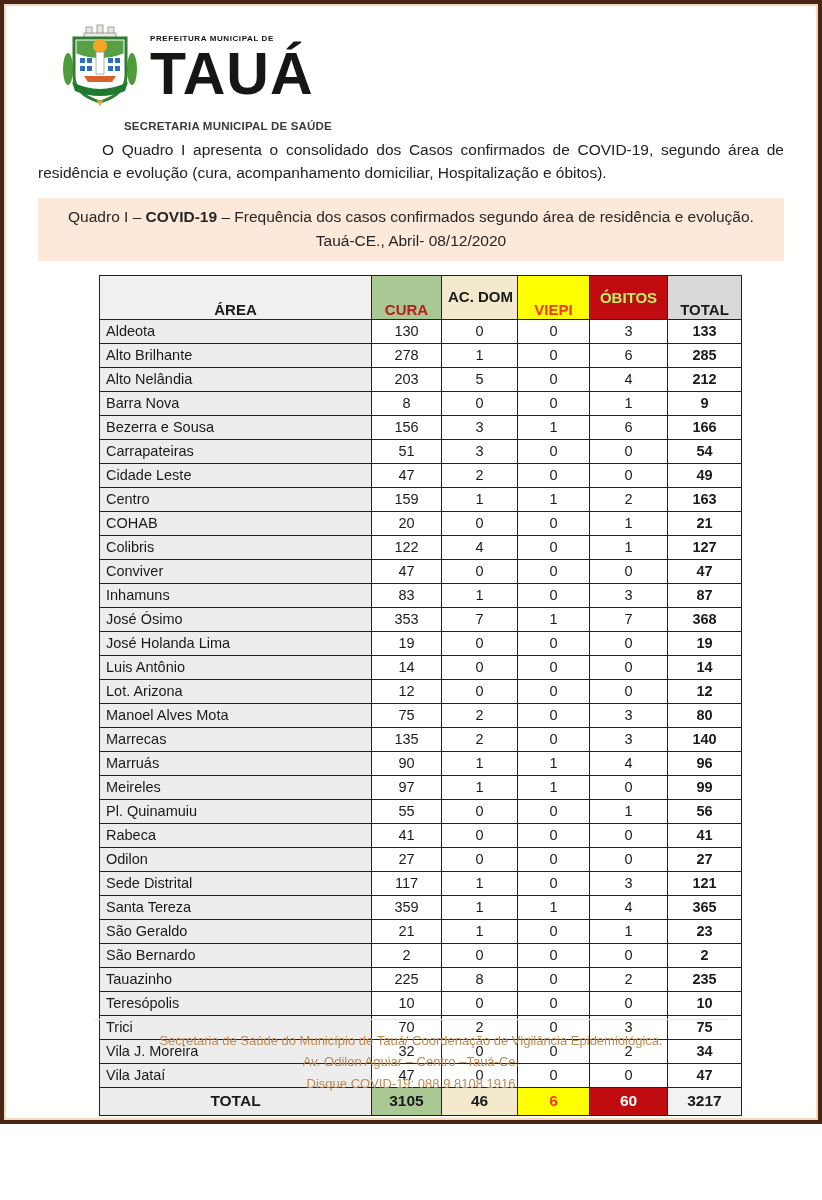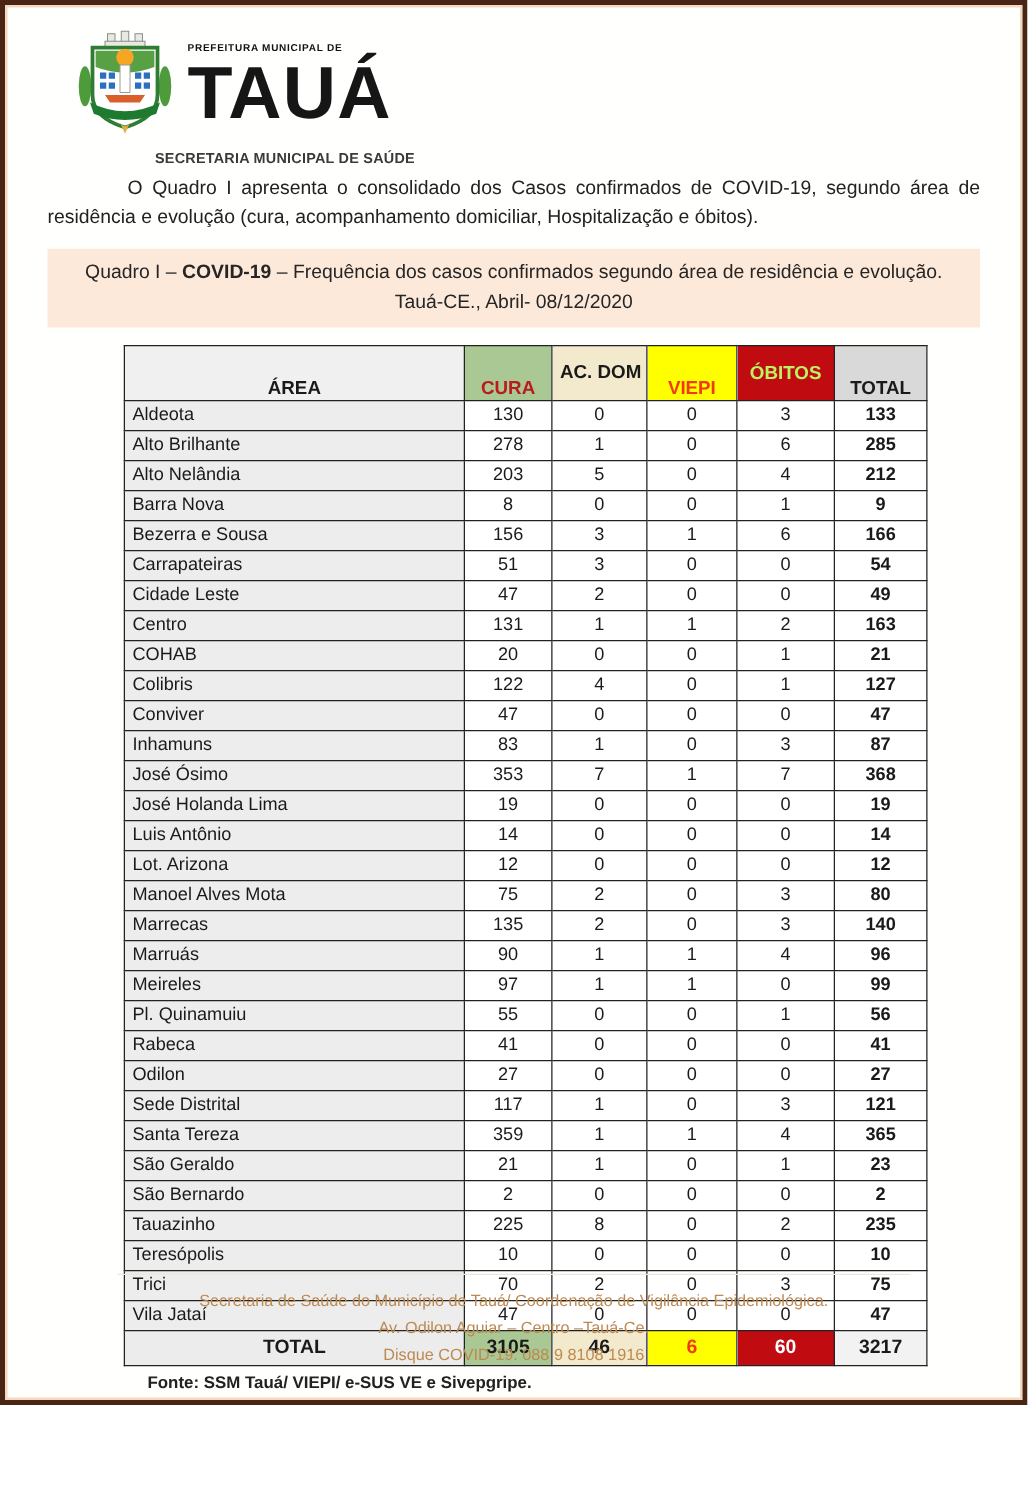--- a/index.html
+++ b/index.html
@@ -195,21 +195,21 @@
         <tr>
           <td class="c-area">Cidade Leste</td>
           <td class="c-num">47</td>
           <td class="c-num">2</td>
           <td class="c-num">0</td>
           <td class="c-num">0</td>
           <td class="c-total">49</td>
         </tr>
         <tr>
           <td class="c-area">Centro</td>
-          <td class="c-num">131</td>
+          <td class="c-num">159</td>
           <td class="c-num">1</td>
           <td class="c-num">1</td>
           <td class="c-num">2</td>
           <td class="c-total">163</td>
         </tr>
         <tr>
           <td class="c-area">COHAB</td>
           <td class="c-num">20</td>
           <td class="c-num">0</td>
           <td class="c-num">0</td>
@@ -376,20 +376,28 @@
           <td class="c-num">0</td>
           <td class="c-total">10</td>
         </tr>
         <tr>
           <td class="c-area">Trici</td>
           <td class="c-num">70</td>
           <td class="c-num">2</td>
           <td class="c-num">0</td>
           <td class="c-num">3</td>
           <td class="c-total">75</td>
+        </tr>
+        <tr>
+          <td class="c-area">Vila J. Moreira</td>
+          <td class="c-num">32</td>
+          <td class="c-num">0</td>
+          <td class="c-num">0</td>
+          <td class="c-num">2</td>
+          <td class="c-total">34</td>
         </tr>
         <tr>
           <td class="c-area">Vila Jataí</td>
           <td class="c-num">47</td>
           <td class="c-num">0</td>
           <td class="c-num">0</td>
           <td class="c-num">0</td>
           <td class="c-total">47</td>
         </tr>
       </tbody>

